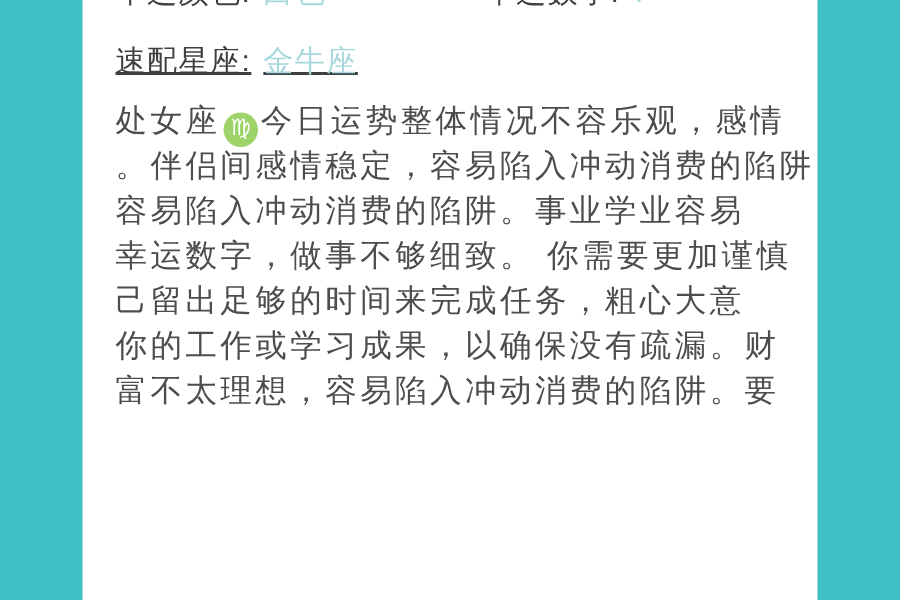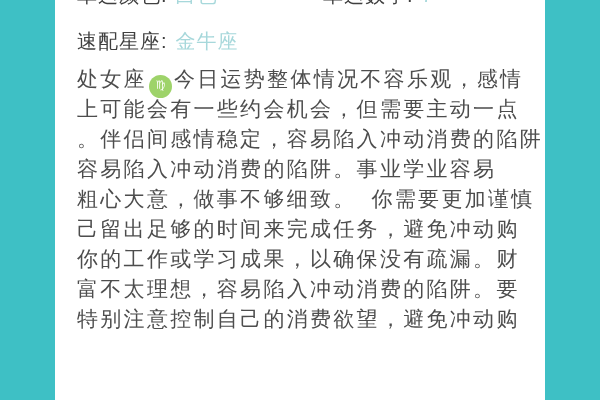--- a/index.html
+++ b/index.html
@@ -43,39 +43,39 @@
   .info-row-match {
     position: absolute;
     left: 22px;
     top: 28px;
     height: 26px;
     line-height: 26px;
     font-size: 20px;
     letter-spacing: 1px;
     color: var(--text_label, #3F3F3F);
     white-space: nowrap;
+    text-decoration: underline;
   }
   .accent {
     color: var(--accent_teal, #A7D8DB);
     margin-left: 8px;
   }
   .paragraph {
     position: absolute;
     left: 22px;
     top: 66px;
     width: 460px;
     font-size: 21px;
     line-height: 30px;
     letter-spacing: 2.3px;
     color: var(--text_primary, #4D4D4D);
   }
   .pline {
     height: 30px;
     white-space: nowrap;
-    font-family: Liberation Mono, monospace;
   }
   .virgo-badge {
     display: inline-flex;
     align-items: center;
     justify-content: center;
     width: 23px;
     height: 23px;
     border-radius: 50%;
     background: var(--virgo_green, #9ED36A);
     color: var(--virgo_glyph, #FFFFFF);
@@ -99,24 +99,22 @@
     </div>
 
     <div class="info-row-match">
       <span>速配星座:</span><span class="accent">金牛座</span>
     </div>
 
     <div class="paragraph">
       <div class="pline">
         <span>处女座</span><span class="virgo-badge">♍</span><span>今日运势整体情况不容乐观，感情</span>
       </div>
-      <div class="pline">上可能会有一些约会机会，但需要主动一点</div>
       <div class="pline">。伴侣间感情稳定，容易陷入冲动消费的陷阱</div>
       <div class="pline">容易陷入冲动消费的陷阱。事业学业容易</div>
-      <div class="pline">粗心大意，做事不够细致。 你需要更加谨慎</div>
-      <div class="pline">己留出足够的时间来完成任务，避免冲动购</div>
+      <div class="pline">幸运数字，做事不够细致。 你需要更加谨慎</div>
+      <div class="pline">己留出足够的时间来完成任务，粗心大意</div>
       <div class="pline">你的工作或学习成果，以确保没有疏漏。财</div>
       <div class="pline">富不太理想，容易陷入冲动消费的陷阱。要</div>
-      <div class="pline">特别注意控制自己的消费欲望，避免冲动购</div>
     </div>
 
   </div>
 </div>
 
 </body></html>

